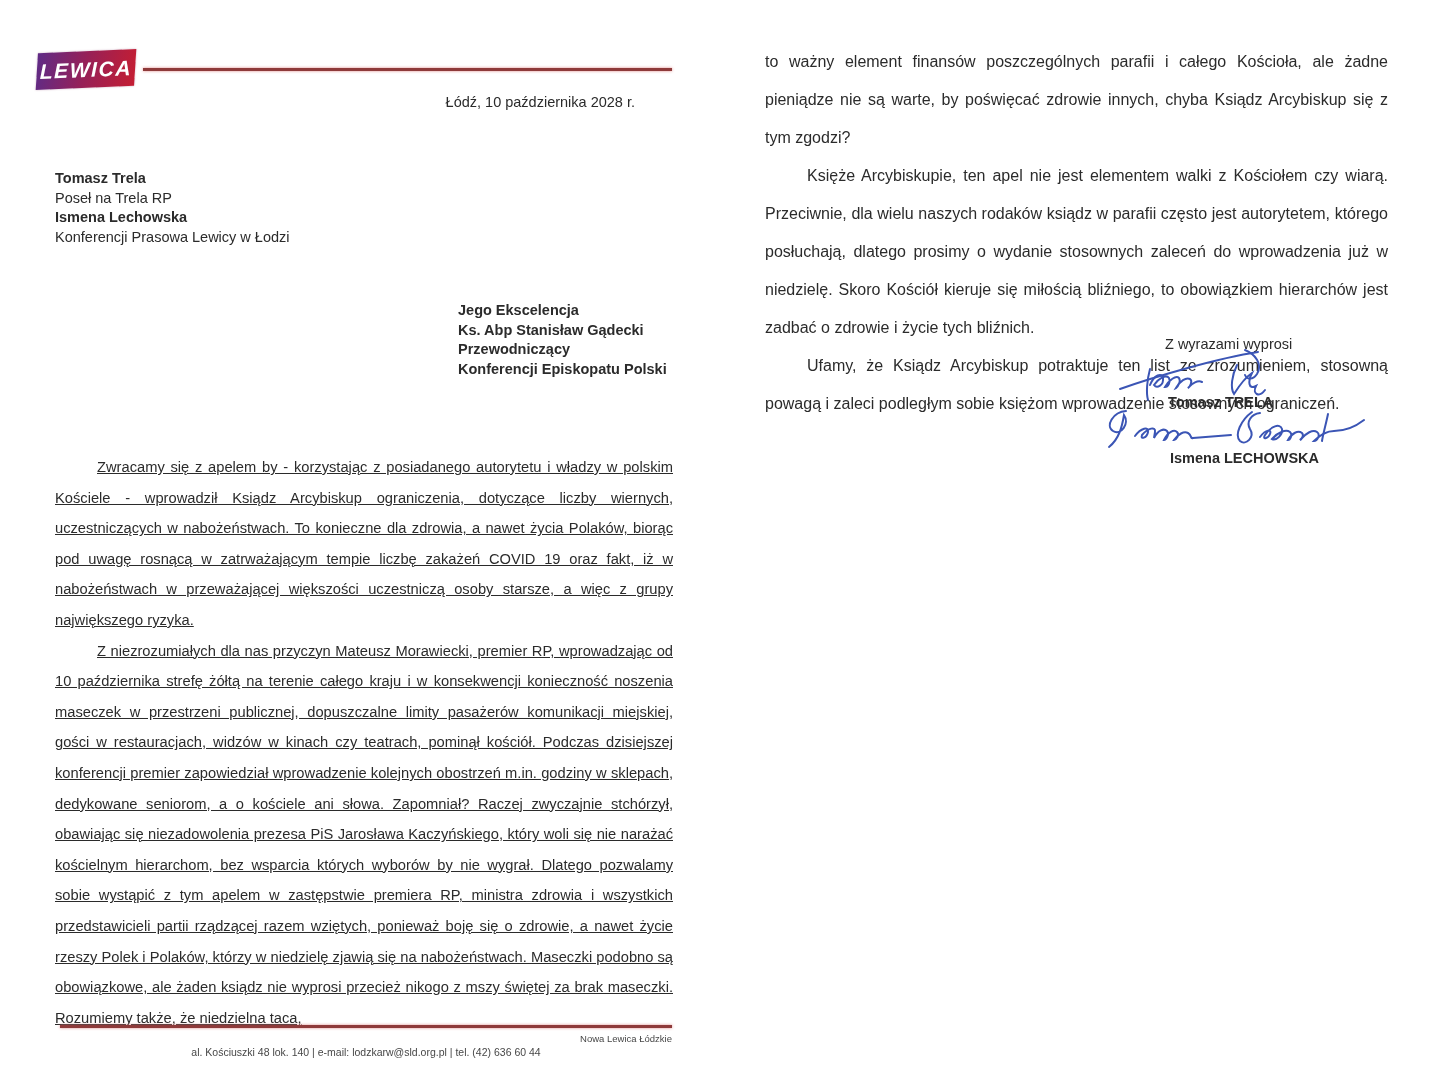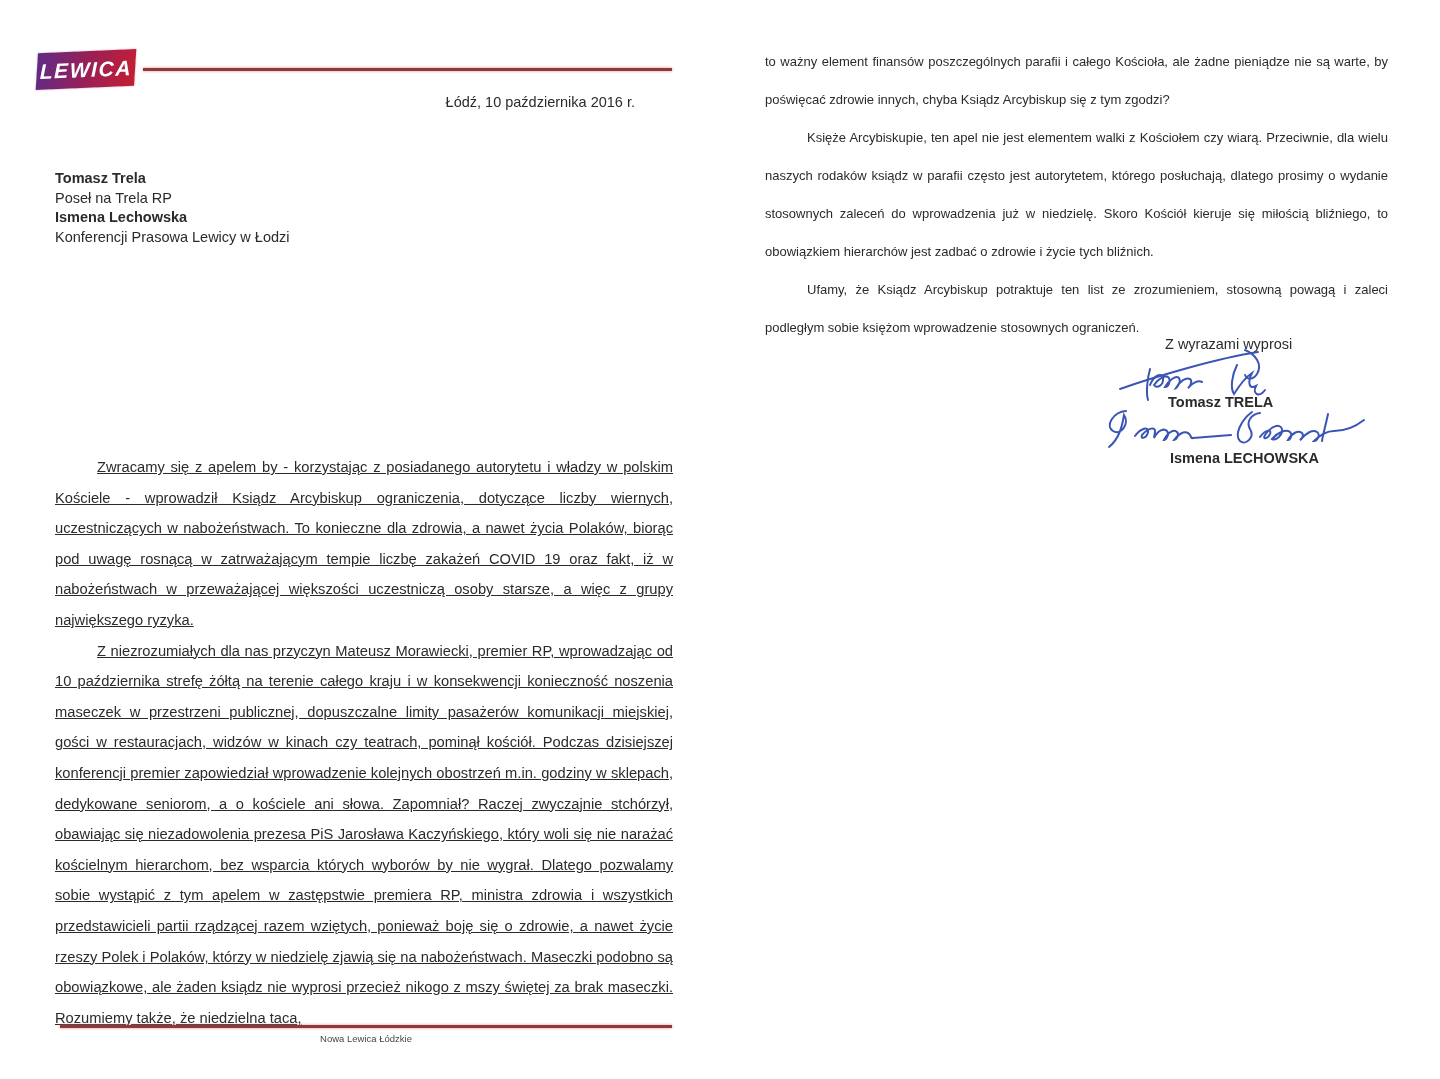--- a/index.html
+++ b/index.html
@@ -37,64 +37,70 @@
   .sender{position:absolute;left:55px;top:169px;font-size:14.5px;line-height:19.5px;}
   .sender .bold{font-weight:bold;}
   .recipient{position:absolute;left:458px;top:301px;font-size:14.5px;line-height:19.5px;font-weight:bold;}
   
   .body1{
     position:absolute;left:55px;top:452px;width:618px;
     font-size:14.7px;line-height:30.6px;text-align:justify;text-decoration:underline;
   }
   .body2{
     position:absolute;left:765px;top:43px;width:623px;
-    font-size:13px;line-height:38px;text-align:justify;
+    font-size:16px;line-height:38px;text-align:justify;
   }
   .body1 p,.body2 p{margin:0;text-indent:42px;}
   .body2 p.cont{text-indent:0;}
   
   .salutation{position:absolute;left:1165px;top:336px;font-size:14.5px;}
   .sig-svg{position:absolute;}
   .sig1{left:1116px;top:344px;}
   .sig2{left:1100px;top:403px;}
   .signer{position:absolute;font-size:14.5px;font-weight:bold;}
   .signer1{left:1168px;top:394px;}
   .signer2{left:1170px;top:450px;}
   
   .rule-bottom{
     position:absolute;left:60px;top:1025px;width:612px;height:3px;
     background:#8e3a3a;box-shadow:0 0 3px rgba(220,120,120,.9);
   }
   .footer-org{
     position:absolute;left:60px;top:1033px;width:612px;
-    text-align:center;font-size:9.5px;color:#474747;
+    text-align:right;font-size:9.5px;color:#474747;
   }
   .footer-contact{
     position:absolute;left:60px;top:1046px;width:612px;
     text-align:center;font-size:10.5px;color:#474747;
   }
 </style>
 </head>
 <body>
 
 <div id="canvas">
 
   <div class="logo">
     <span>LEWICA</span>
   </div>
   <div class="rule-top"></div>
-  <div class="date">Łódź, 10 października 2016 r.</div>
+  <div class="date">Łódź, 10 października 2028 r.</div>
 
   <div class="sender">
     <div class="bold">Tomasz Trela</div>
     <div>Poseł na Trela RP</div>
     <div class="bold">Ismena Lechowska</div>
     <div>Konferencji Prasowa Lewicy w Łodzi</div>
   </div>
 
+  <div class="recipient">
+    <div>Jego Ekscelencja</div>
+    <div>Ks. Abp  Stanisław Gądecki</div>
+    <div>Przewodniczący</div>
+    <div>Konferencji Episkopatu Polski</div>
+  </div>
 
   <div class="body1">
     <p>Zwracamy się z apelem by - korzystając z posiadanego autorytetu i władzy w polskim Kościele - wprowadził Ksiądz Arcybiskup ograniczenia, dotyczące liczby wiernych, uczestniczących w nabożeństwach. To konieczne dla zdrowia, a nawet życia Polaków, biorąc pod uwagę rosnącą w zatrważającym tempie liczbę zakażeń COVID 19 oraz fakt, iż w nabożeństwach w przeważającej większości uczestniczą osoby starsze, a więc z grupy największego ryzyka.</p>
     <p>Z niezrozumiałych dla nas przyczyn Mateusz Morawiecki, premier RP, wprowadzając od 10 października strefę żółtą na terenie całego kraju i w konsekwencji konieczność noszenia maseczek w przestrzeni publicznej, dopuszczalne limity pasażerów komunikacji miejskiej, gości w restauracjach, widzów w kinach czy teatrach, pominął kościół. Podczas dzisiejszej konferencji premier zapowiedział wprowadzenie kolejnych obostrzeń m.in. godziny w sklepach, dedykowane seniorom, a o kościele ani słowa. Zapomniał? Raczej zwyczajnie stchórzył, obawiając się niezadowolenia prezesa PiS Jarosława Kaczyńskiego, który woli się nie narażać kościelnym hierarchom, bez wsparcia których wyborów by nie wygrał. Dlatego pozwalamy sobie wystąpić z tym apelem w zastępstwie premiera RP, ministra zdrowia i wszystkich przedstawicieli partii rządzącej razem wziętych, ponieważ boję się o zdrowie, a nawet życie rzeszy Polek i Polaków, którzy w niedzielę zjawią się na nabożeństwach. Maseczki podobno są obowiązkowe, ale żaden ksiądz nie wyprosi przecież nikogo z mszy świętej za brak maseczki. Rozumiemy także, że niedzielna taca,</p>
   </div>
 
   <div class="body2">
     <p class="cont">to ważny element finansów poszczególnych parafii i całego Kościoła, ale żadne pieniądze nie są warte, by poświęcać zdrowie innych, chyba Ksiądz Arcybiskup się z tym zgodzi?</p>
     <p>Księże Arcybiskupie, ten apel nie jest elementem walki z Kościołem czy wiarą. Przeciwnie, dla wielu naszych rodaków ksiądz w parafii często jest autorytetem, którego posłuchają, dlatego prosimy o wydanie stosownych zaleceń do wprowadzenia już w niedzielę. Skoro Kościół kieruje się miłością bliźniego, to obowiązkiem hierarchów jest zadbać o zdrowie i życie tych bliźnich.</p>
     <p>Ufamy, że Ksiądz Arcybiskup potraktuje ten list ze zrozumieniem, stosowną powagą i zaleci podległym sobie księżom wprowadzenie stosownych ograniczeń.</p>
@@ -119,14 +125,15 @@
       <path d="M35 33 C41 25 49 23 48 29 C47 35 40 37 42 32 C48 25 56 23 55 29 L54 35 C58 27 64 25 67 28 C70 31 66 37 64 37 C68 29 74 26 77 29 C80 32 76 37 74 37 C78 31 84 28 88 30 C92 32 90 36 93 35 L131 32"></path>
       <path d="M152 9 C141 17 134 32 140 38 C146 43 155 34 150 26 C146 19 151 11 160 10"></path>
       <path d="M160 34 C166 26 172 26 170 31 C168 36 162 37 165 32 C171 23 180 20 182 26 C183 32 176 38 172 36 C178 29 186 26 190 29 C193 32 190 37 188 37 C192 30 198 27 202 30 C204 32 202 36 200 37 C206 30 213 26 217 29 C221 32 217 38 214 38 C220 32 228 28 234 28 C244 28 255 24 264 17"></path>
       <path d="M228 11 C226 21 223 31 222 38"></path>
     </g>
   </svg>
   <div class="signer signer2">Ismena LECHOWSKA</div>
 
   <div class="rule-bottom"></div>
   <div class="footer-org">Nowa Lewica Łódzkie</div>
+  <div class="footer-contact">al. Kościuszki 48 lok. 140 | e-mail: lodzkarw@sld.org.pl | tel. (42) 636 60 44</div>
 
 </div>
 
 </body></html>

